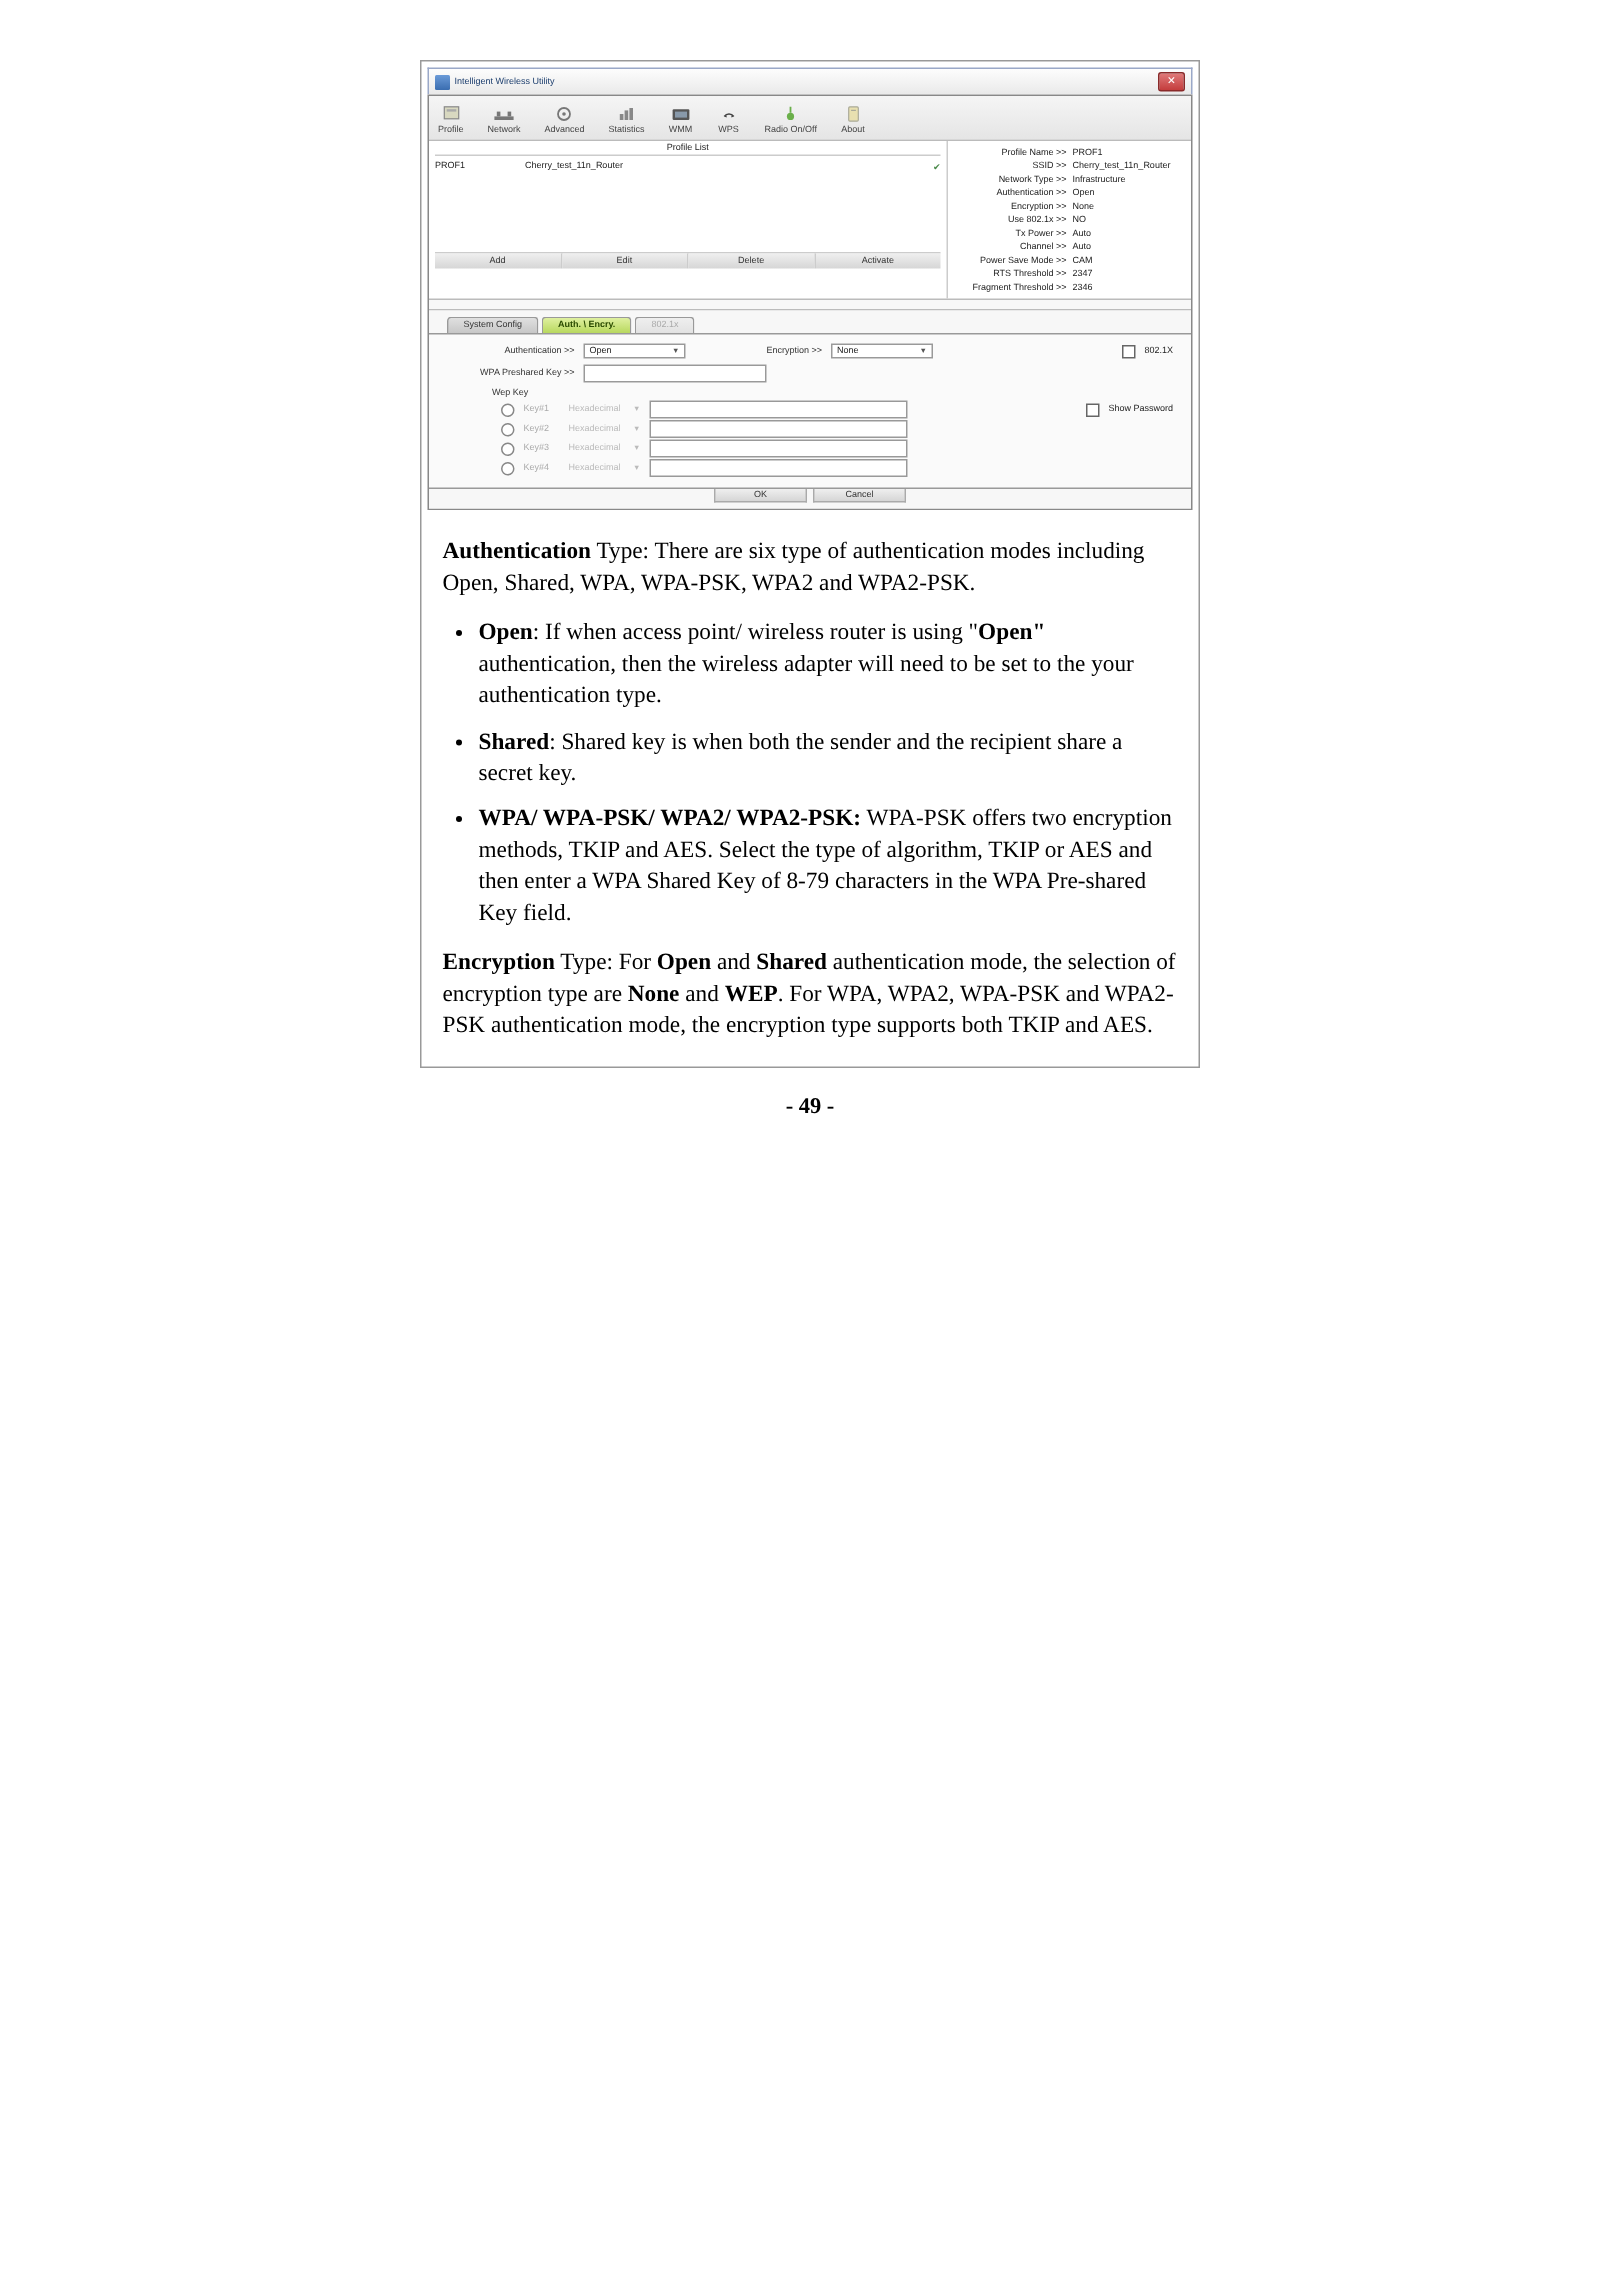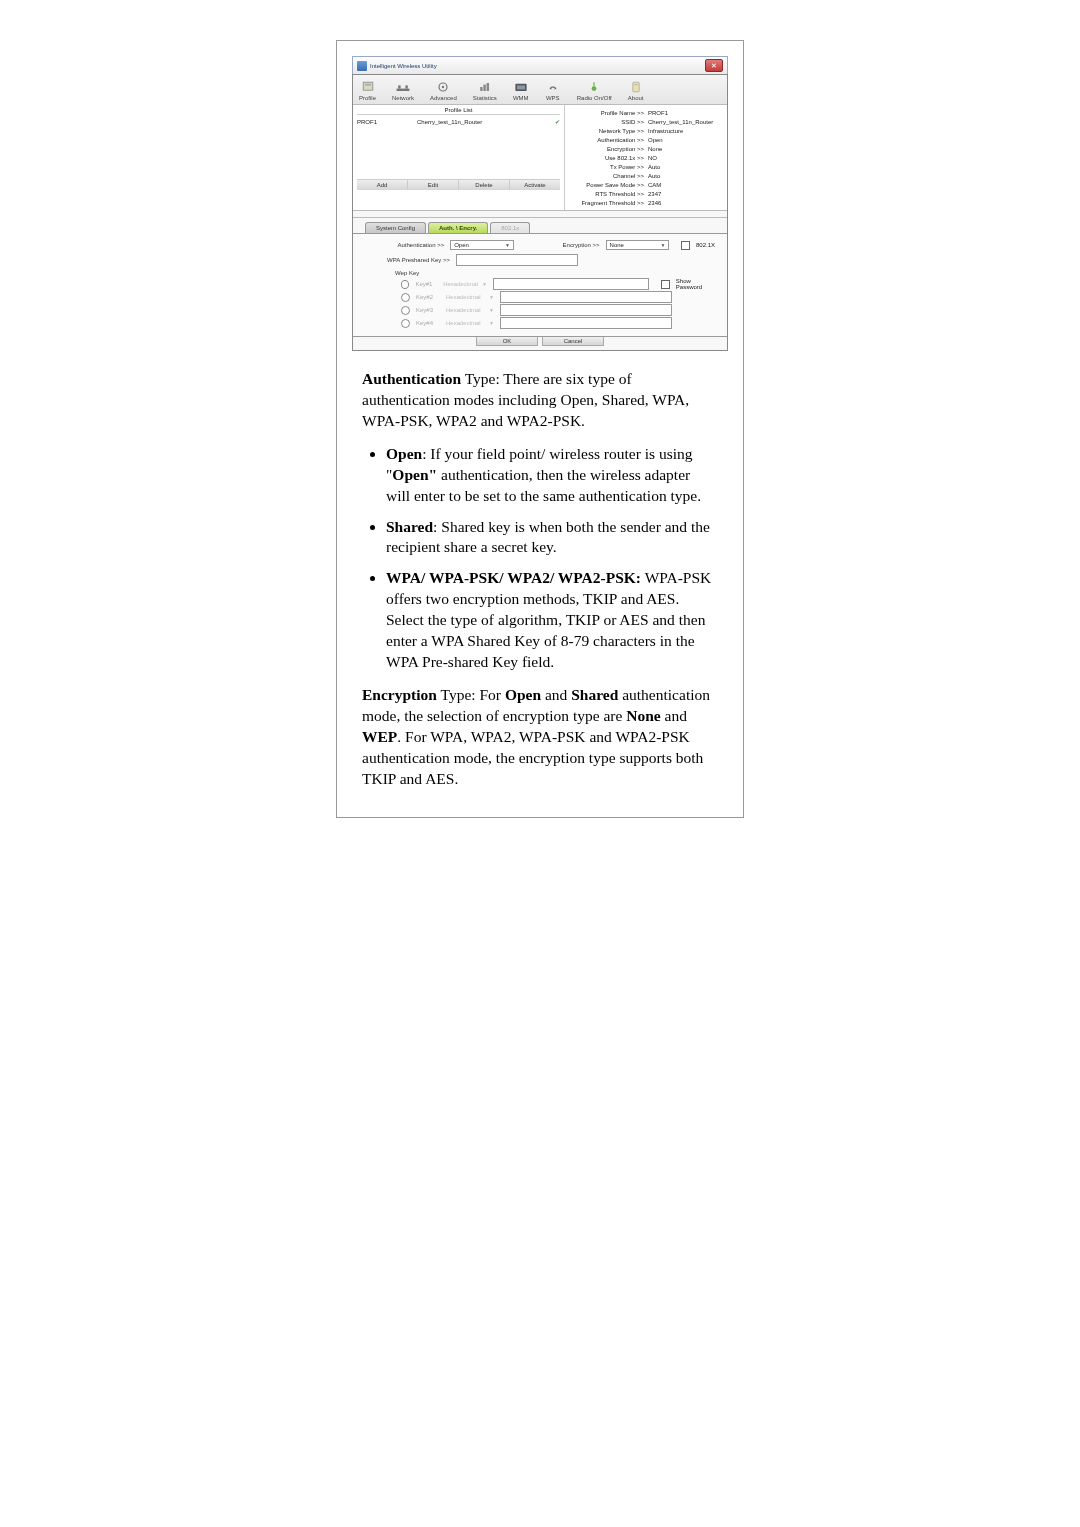--- a/index.html
+++ b/index.html
@@ -10,23 +10,23 @@
     color: #000;
     width: 1080px;
   }
   .page {
     width: 1080px;
     padding: 40px 0 60px 0;
     box-sizing: border-box;
   }
   .outer-border {
     margin: 0 auto;
-    width: 408px;
+    width: 520px;
     border: 1px solid #999;
-    padding: 15px;
+    padding: 4px;
     box-sizing: border-box;
   }
   .screenshot {
     width: 100%;
     box-sizing: border-box;
     font-family: Tahoma, Arial, sans-serif;
     font-size: 6px;
     color: #222;
     background: #fff;
   }
@@ -456,28 +456,29 @@
         </div>
       </div>
     </div>
 
     <div class="doc" style="width:auto; margin:18px 10px 6px 10px;">
       <p>
         <span class="bold">Authentication</span><span> Type: There are six type of authentication modes including Open, Shared, WPA, WPA-PSK, WPA2 and WPA2-PSK.</span>
       </p>
       <ul>
         <li>
-          <span class="bold">Open</span><span>: If your field point/ wireless router is using "</span><span class="bold">Open"</span><span> authentication, then the wireless adapter will enter to be set to the same authentication type.</span>
+          <span class="bold">Open</span><span>: If when access point/ wireless router is using "</span><span class="bold">Open"</span><span> authentication, then the wireless adapter will need to be set to the your authentication type.</span>
         </li>
         <li>
           <span class="bold">Shared</span><span>: Shared key is when both the sender and the recipient share a secret key.</span>
         </li>
         <li>
           <span class="bold">WPA/ WPA-PSK/ WPA2/ WPA2-PSK:</span><span> WPA-PSK offers two encryption methods, TKIP and AES. Select the type of algorithm, TKIP or AES and then enter a WPA Shared Key of 8-79 characters in the WPA Pre-shared Key field.</span>
         </li>
       </ul>
       <p>
         <span class="bold">Encryption</span><span> Type: For </span><span class="bold">Open</span><span> and </span><span class="bold">Shared</span><span> authentication mode, the selection of encryption type are </span><span class="bold">None</span><span> and </span><span class="bold">WEP</span><span>. For WPA, WPA2, WPA-PSK and WPA2-PSK authentication mode, the encryption type supports both TKIP and AES.</span>
       </p>
     </div>
   </div>
 
+  <div class="pagenum">- 49 -</div>
 </div>
 
 </body></html>

